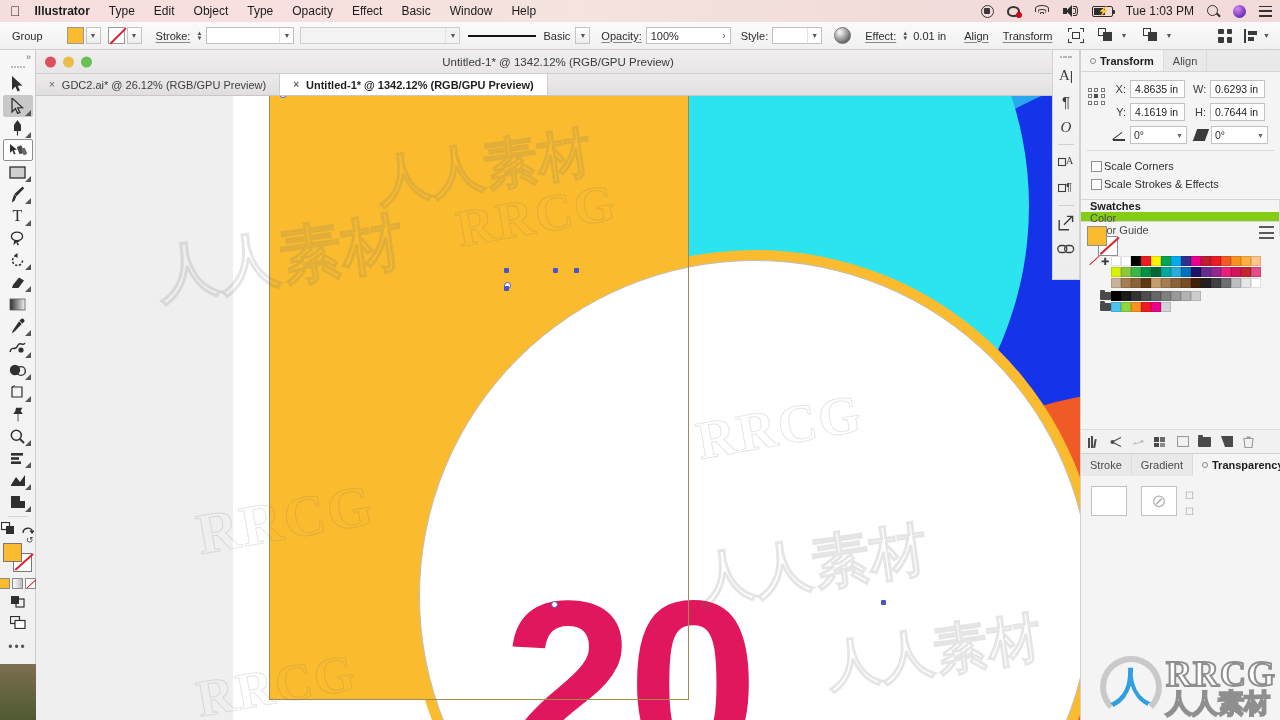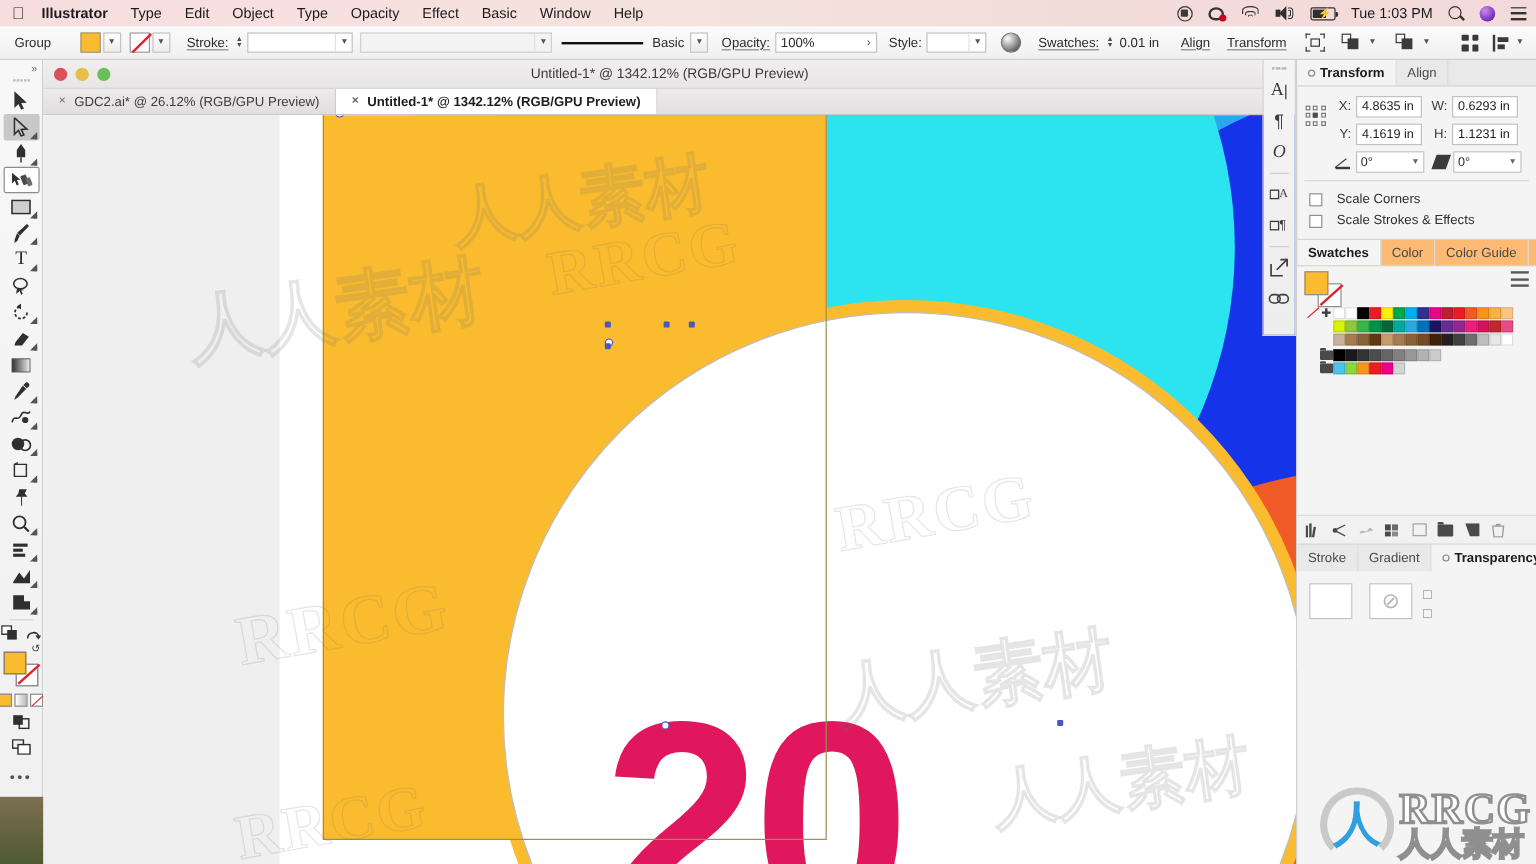--- a/index.html
+++ b/index.html
@@ -143,26 +143,26 @@
   .trow { display:flex; align-items:center; gap:4px; margin-left:26px; margin-bottom:5px; }
   .tfield-lbl { width:13px; text-align:right; font-size:11px; color:#3c3c3c;}
   .tfield { width:55px; height:18px; background:#fff; border:1px solid #c2c2c2; display:flex; align-items:center; padding:0 4px; font-size:10.5px; color:#222; }
   .tsel { width:57px;height:18px;background:#fff;border:1px solid #c2c2c2;display:flex;align-items:center;padding:0 3px;font-size:10.5px;}
   .tsel .cr{margin-left:auto;font-size:7px;color:#666;}
   .angle-ic { width:13px;height:11px;position:relative; }
   .angle-ic:before{content:"";position:absolute;left:0;bottom:0;width:12px;height:1.3px;background:#3a3a3a;}
   .angle-ic:after{content:"";position:absolute;left:0;bottom:0;width:12px;height:1.3px;background:#3a3a3a;transform-origin:left bottom;transform:rotate(-38deg);}
   .shear-ic{width:12px;height:12px;background:#3a3a3a;transform:skewX(-20deg);}
   .noprops { text-align:center; color:#b2b2b2; font-size:11px; padding:34px 0 10px 0; }
-  .chkrow { display:flex; align-items:center; gap:12px; padding:3px 10px; }
+  .chkrow { display:flex; align-items:center; gap:2px; padding:3px 10px; }
   .chkbox { width:11px;height:11px;border:1px solid #8f8f8f;background:#fff; }
   .pdiv { height:1px; background:#d8d8d8; margin-top:6px; }
 
   .swpanel { border-top:1px solid #d5d5d5; }
-  .swhead { display:flex; height:22px; background:#fdba74; border-bottom:1px solid #d5d5d5;}
+  .swhead { display:flex; height:22px; background:#84cc16; border-bottom:1px solid #d5d5d5;flex-direction:column;}
   .swcolors { padding:4px 6px 6px 6px; background:#f4f4f4; }
   .swtop { display:flex; align-items:flex-start; height:30px; position:relative; }
   .swfill { width:20px;height:20px;background:#fabc2e;border:1.5px solid #8e8e8e; position:relative; z-index:2;}
   .swstroke { width:20px;height:20px;background:#fff;border:1.5px solid #8e8e8e; position:absolute; left:11px; top:10px; z-index:1;}
   .swstroke:after{content:"";position:absolute;left:-2px;top:8px;width:25px;height:1.6px;background:#e0202c;transform:rotate(-42deg);}
   .hamb { margin-left:auto; width:15px;height:13px; display:flex;flex-direction:column;justify-content:space-between; }
   .hamb i{height:2px;background:#5a5a5a;display:block;}
   .swgrid { display:flex; flex-wrap:wrap; width:100%; }
   .swcell { width:10px; height:10px; border:0.5px solid rgba(0,0,0,0.12); }
   .swrow { display:flex; align-items:center; margin-bottom:1px; }
@@ -317,21 +317,21 @@
       <span style="margin-left:auto;color:#555;font-size:10px;">›</span>
     </span>
 
     <span class="lbl" style="margin-left:10px;">Style:</span>
     <span class="cb-field withcaret" style="width:50px;margin-left:4px;">
       <span class="cr">▼</span>
     </span>
 
     <span class="grad-ball" style="margin-left:12px;"></span>
 
-    <span class="ulbl" style="margin-left:14px;">Swatches:</span>
+    <span class="ulbl" style="margin-left:14px;">Effect:</span>
     <span class="spin" style="margin-left:4px;">▲<br>▼</span>
     <span class="lbl" style="margin-left:3px;">0.01 in</span>
 
     <span class="ulbl" style="margin-left:18px;">Align</span>
     <span class="ulbl" style="margin-left:14px;">Transform</span>
 
     <span class="ic-sq" style="margin-left:16px;">
       <span class="cn tl"></span>
         <span class="cn tr"></span>
         <span class="cn bl"></span>
@@ -691,21 +691,21 @@
         <span class="tfield-lbl">X:</span>
         <span class="tfield">4.8635 in</span>
         <span class="tfield-lbl" style="margin-left:4px;">W:</span>
         <span class="tfield">0.6293 in</span>
       </div>
 
       <div class="trow">
         <span class="tfield-lbl">Y:</span>
         <span class="tfield">4.1619 in</span>
         <span class="tfield-lbl" style="margin-left:4px;">H:</span>
-        <span class="tfield">1.1231 in</span>
+        <span class="tfield">0.7644 in</span>
       </div>
 
       <div class="trow">
         <span class="angle-ic"></span>
         <span class="tsel">
           <span>0°</span>
           <span class="cr">▼</span>
         </span>
         <span class="shear-ic" style="margin-left:4px;"></span>
         <span class="tsel">

